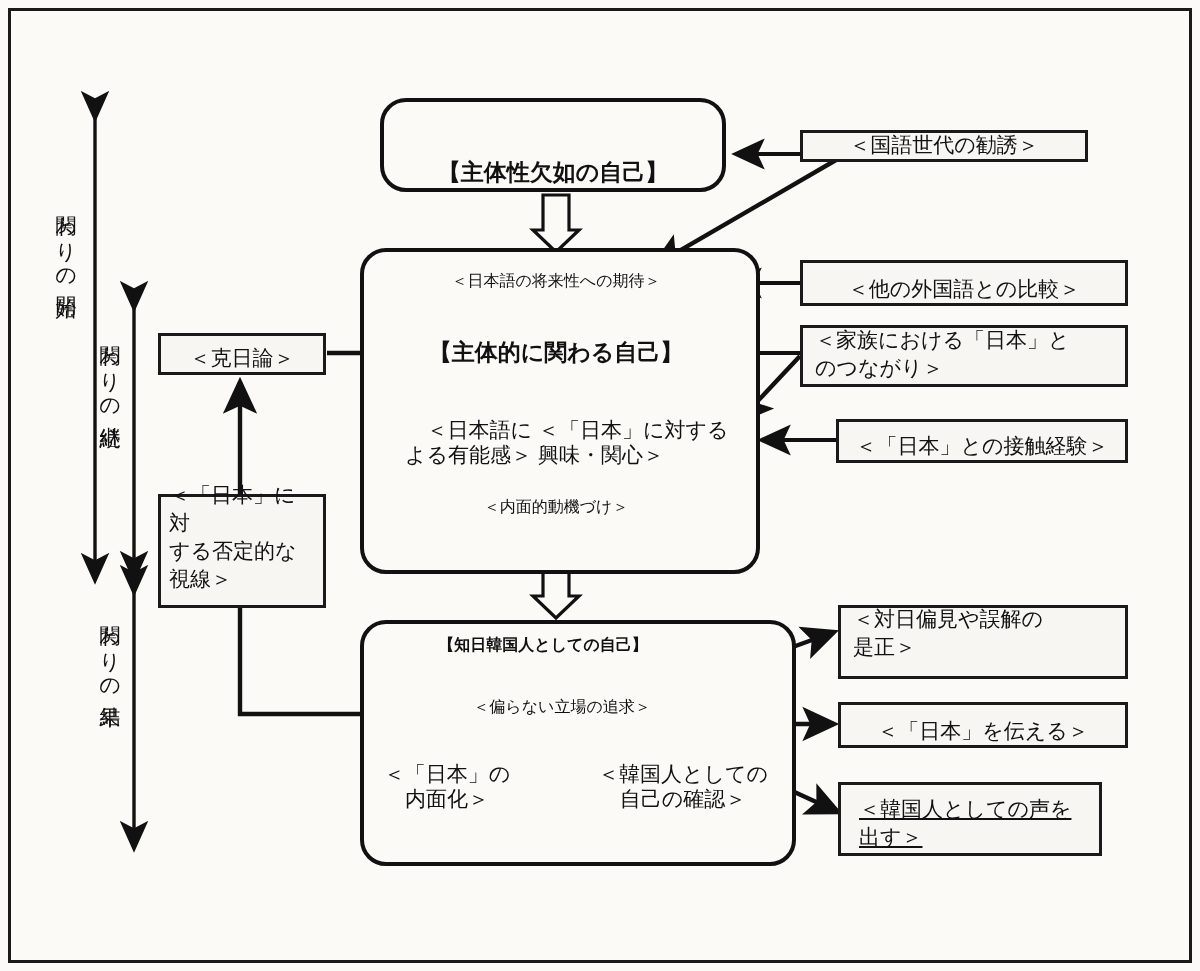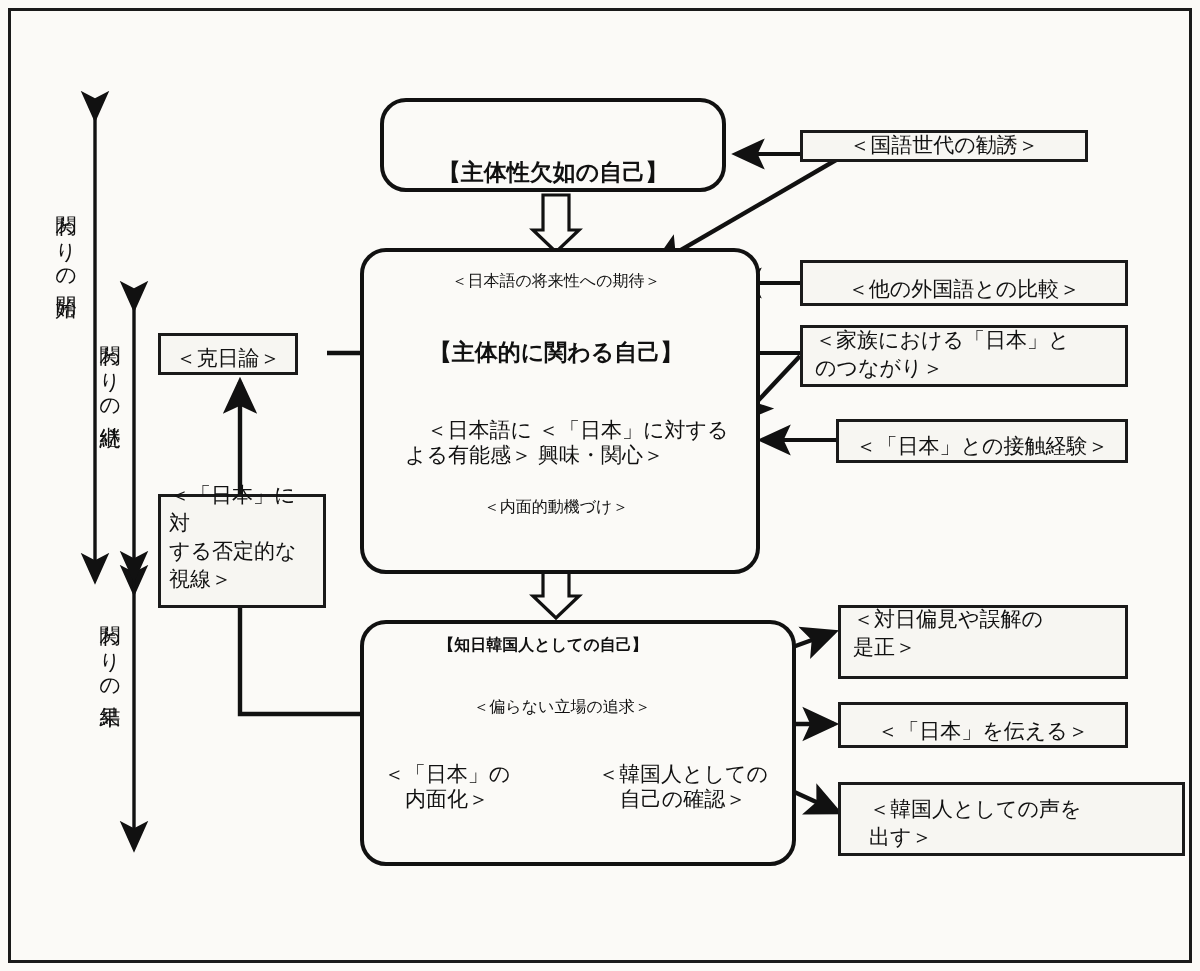--- a/index.html
+++ b/index.html
@@ -162,21 +162,21 @@
   <div class="lbl f22 bold" style="left:378px;top:636px;width:330px;">【知日韓国人としての自己】</div>
 
   <div class="lbl f22" style="left:400px;top:698px;width:324px;">＜偏らない立場の追求＞</div>
 
   <div class="lbl f21" style="left:372px;top:762px;width:150px;text-align:center;">＜「日本」の
 内面化＞</div>
 
   <div class="lbl f21" style="left:586px;top:762px;width:194px;text-align:center;">＜韓国人としての
 自己の確認＞</div>
 
-  <div class="node rect" style="left:158px;top:333px;width:140px;height:42px;">
+  <div class="node rect" style="left:158px;top:333px;width:168px;height:42px;">
     <span class="f21">＜克日論＞</span>
   </div>
 
   <div class="node rect" style="left:158px;top:494px;width:168px;height:114px;padding:12px 8px;">
     <span class="f21" style="white-space:pre-line;text-align:left;width:100%;">＜「日本」に対
 する否定的な
 視線＞</span>
   </div>
 
   <div class="node rect" style="left:800px;top:130px;width:288px;height:32px;">
@@ -198,17 +198,17 @@
 
   <div class="node rect" style="left:838px;top:605px;width:290px;height:74px;padding:15px 12px;">
     <span class="f21" style="white-space:pre-line;text-align:left;width:100%;">＜対日偏見や誤解の
 是正＞</span>
   </div>
 
   <div class="node rect" style="left:838px;top:702px;width:290px;height:46px;">
     <span class="f21">＜「日本」を伝える＞</span>
   </div>
 
-  <div class="node rect" style="left:838px;top:782px;width:347px;height:74px;padding:2px 28px;">
+  <div class="node rect" style="left:838px;top:782px;width:264px;height:74px;padding:2px 18px;text-decoration:underline;">
     <span class="f21" style="white-space:pre-line;text-align:left;width:100%;">＜韓国人としての声を
 出す＞</span>
   </div>
 </div>
 
 </body></html>

